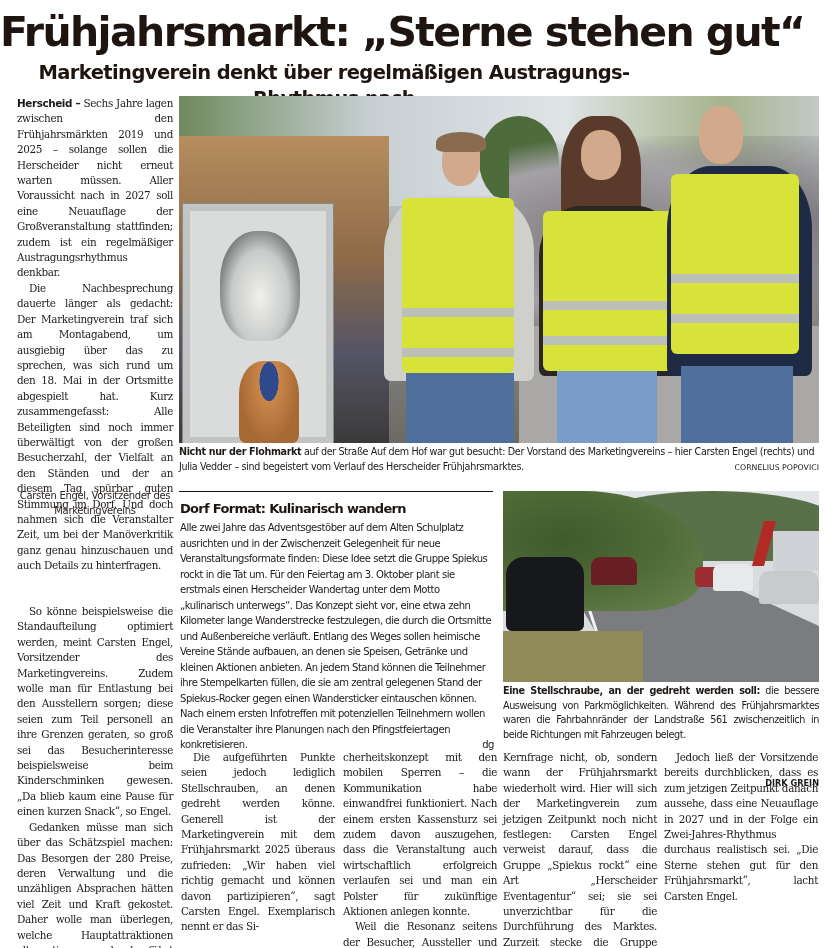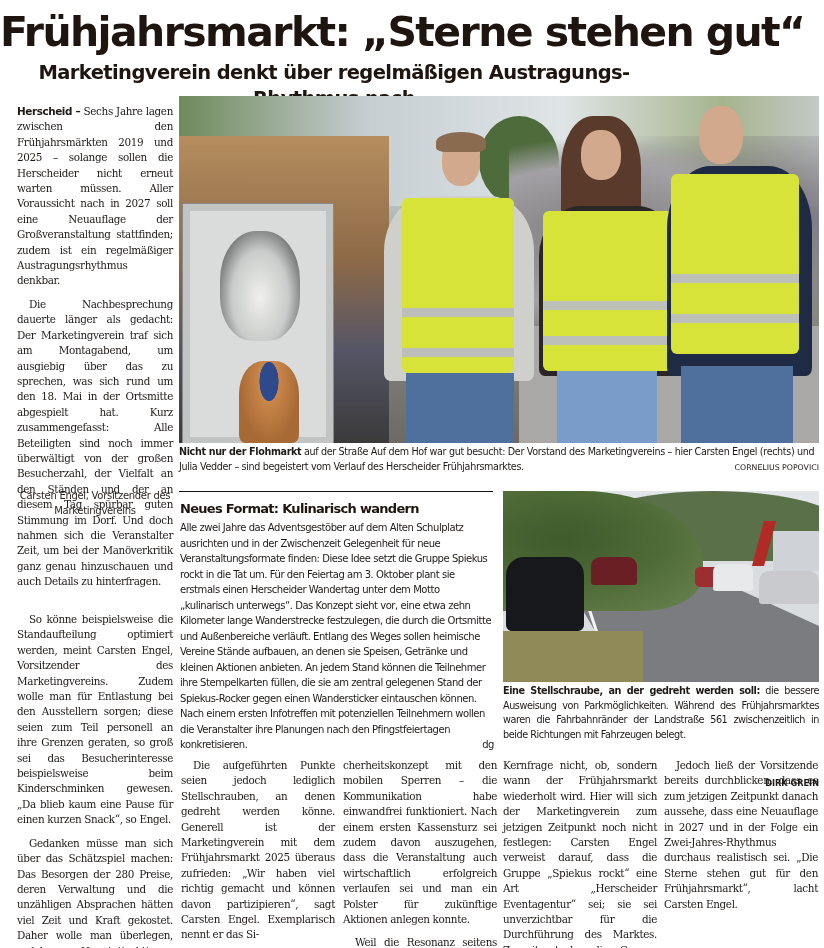--- a/index.html
+++ b/index.html
@@ -15,21 +15,21 @@
     position: absolute; left: 0; top: 60px; width: 668px; text-align: center;
     font-family: "DejaVu Sans", sans-serif; font-size: 19.5px; letter-spacing: -0.6px;
     color: #1e1510; line-height: 26px;
   }
 
   .col {
     position: absolute; font-family: "DejaVu Serif", serif; font-size: 10.4px;
     line-height: 15.4px; text-align: justify; hyphens: manual; letter-spacing: -0.35px;
     color: #1e1a18;
   }
-  .col p { text-indent: 12px; margin-top: 8px; }
+  .col p { text-indent: 12px; }
   .col p.first { text-indent: 0; }
   .dateline { font-family: "DejaVu Sans", sans-serif; font-weight: bold; letter-spacing: -0.4px; }
 
   #col-left-top { left: 17px; top: 96px; width: 156px; }
   #col-left-bottom { left: 17px; top: 604px; width: 156px; }
 
   .quote-box { position: absolute; left: 17px; top: 478px; width: 156px; text-align: center; }
   .quote-text {
     font-family: "DejaVu Sans", sans-serif; font-weight: bold; font-size: 13.2px;
     line-height: 18px; letter-spacing: -0.4px; color: #1e1510;
@@ -176,21 +176,21 @@
     <div class="jeans" style="left:14px;top:260px;width:112px;height:77px;"></div>
   </div>
 </div>
 
 <div class="caption-main">
   <b>Nicht nur der Flohmarkt</b><span> auf der Straße Auf dem Hof war gut besucht: Der Vorstand des Marketingvereins – hier Carsten Engel (rechts) und Julia Vedder – sind begeistert vom Verlauf des Herscheider Frühjahrsmarktes.</span>
   <span class="credit">CORNELIUS POPOVICI</span>
 </div>
 
 <div class="rule-box"></div>
-<div class="box-title">Neues Format: Kulinarisch wandern</div>
+<div class="box-title">Dorf Format: Kulinarisch wandern</div>
 <div class="box-body">
   <span>Alle zwei Jahre das </span><b>Adventsgestöber</b><span> auf dem Alten Schulplatz ausrichten und in der Zwischenzeit Gelegenheit für neue Veranstaltungsformate finden: Diese Idee setzt die Gruppe </span><b>Spiekus rockt</b><span> in die Tat um. Für den Feiertag am 3. Oktober plant sie erstmals einen </span><b>Herscheider Wandertag</b><span> unter dem Motto „kulinarisch unterwegs“. Das Konzept sieht vor, eine etwa zehn Kilometer lange Wanderstrecke festzulegen, die durch die Ortsmitte und Außenbereiche verläuft. Entlang des Weges sollen </span><b>heimische Vereine</b><span> Stände aufbauen, an denen sie Speisen, Getränke und kleinen Aktionen anbieten. An jedem Stand können die Teilnehmer ihre </span><b>Stempelkarten</b><span> füllen, die sie am zentral gelegenen Stand der Spiekus-Rocker gegen einen Wandersticker eintauschen können. Nach einem ersten Infotreffen mit potenziellen Teilnehmern wollen die Veranstalter ihre Planungen nach den Pfingstfeiertagen konkretisieren.</span>
   <span class="sign">dg</span>
 </div>
 
 <div class="photo-road">
   <div class="pr-sky"></div>
   <div class="pr-hill"></div>
   <div class="pr-building"></div>
   <div class="pr-crane"></div>

